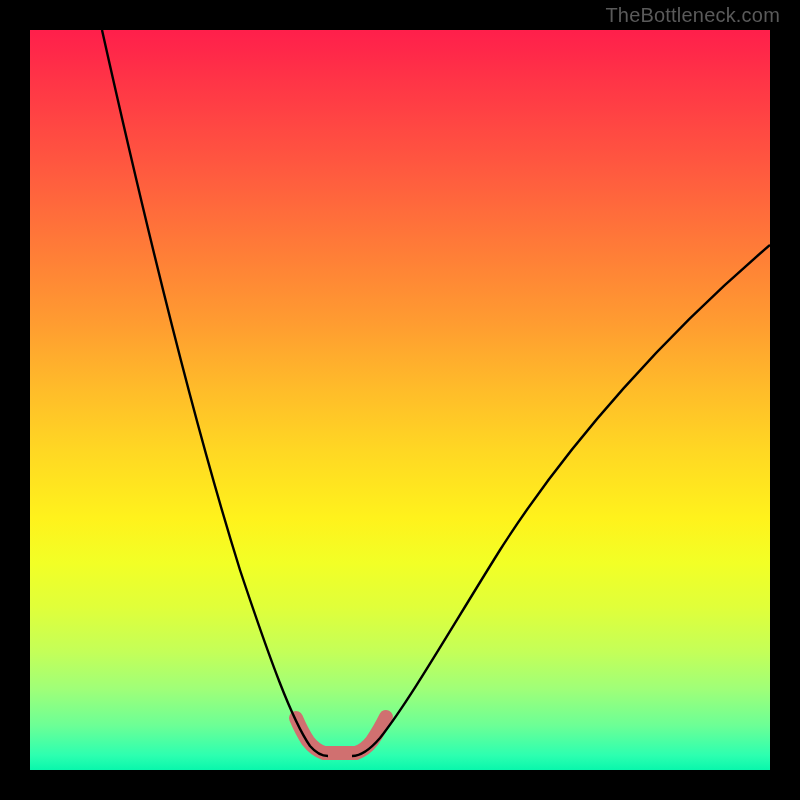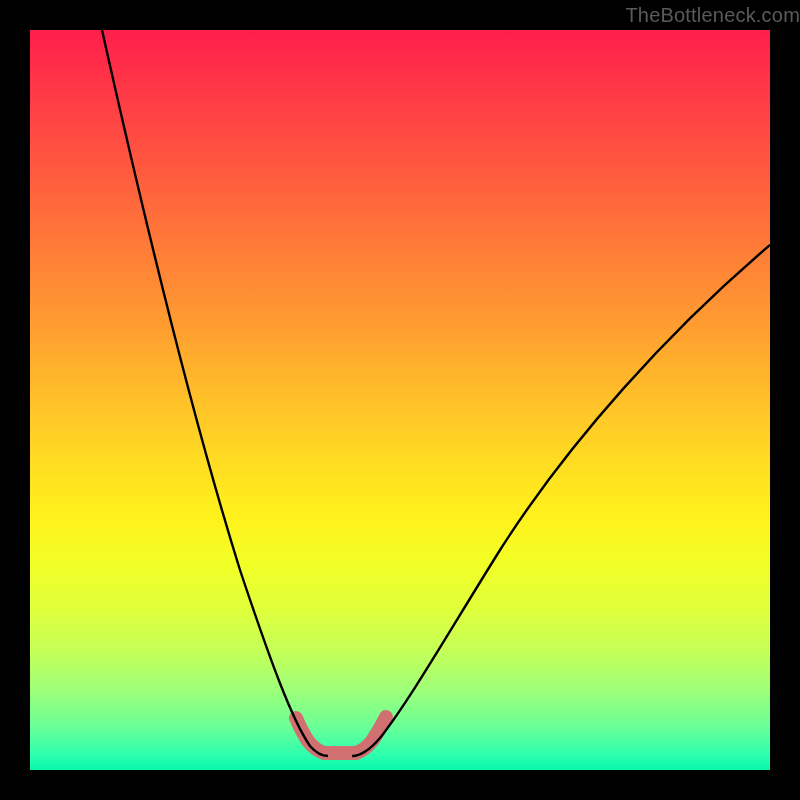--- a/index.html
+++ b/index.html
@@ -44,21 +44,21 @@
       #c4ff58 84%,
       #a0ff78 89%,
       #6cff96 94%,
       #2dffb0 98%,
       #09f7ac 100%
     );
   }
   .watermark {
     position: absolute;
     top: 4px;
-    right: 0;
+    right: 20px;
     color: #5a5a5a;
     font-size: 20px;
     letter-spacing: 0.2px;
     font-weight: 500;
     user-select: none;
   }
   svg.curves {
     position: absolute;
     inset: 0;
   }

